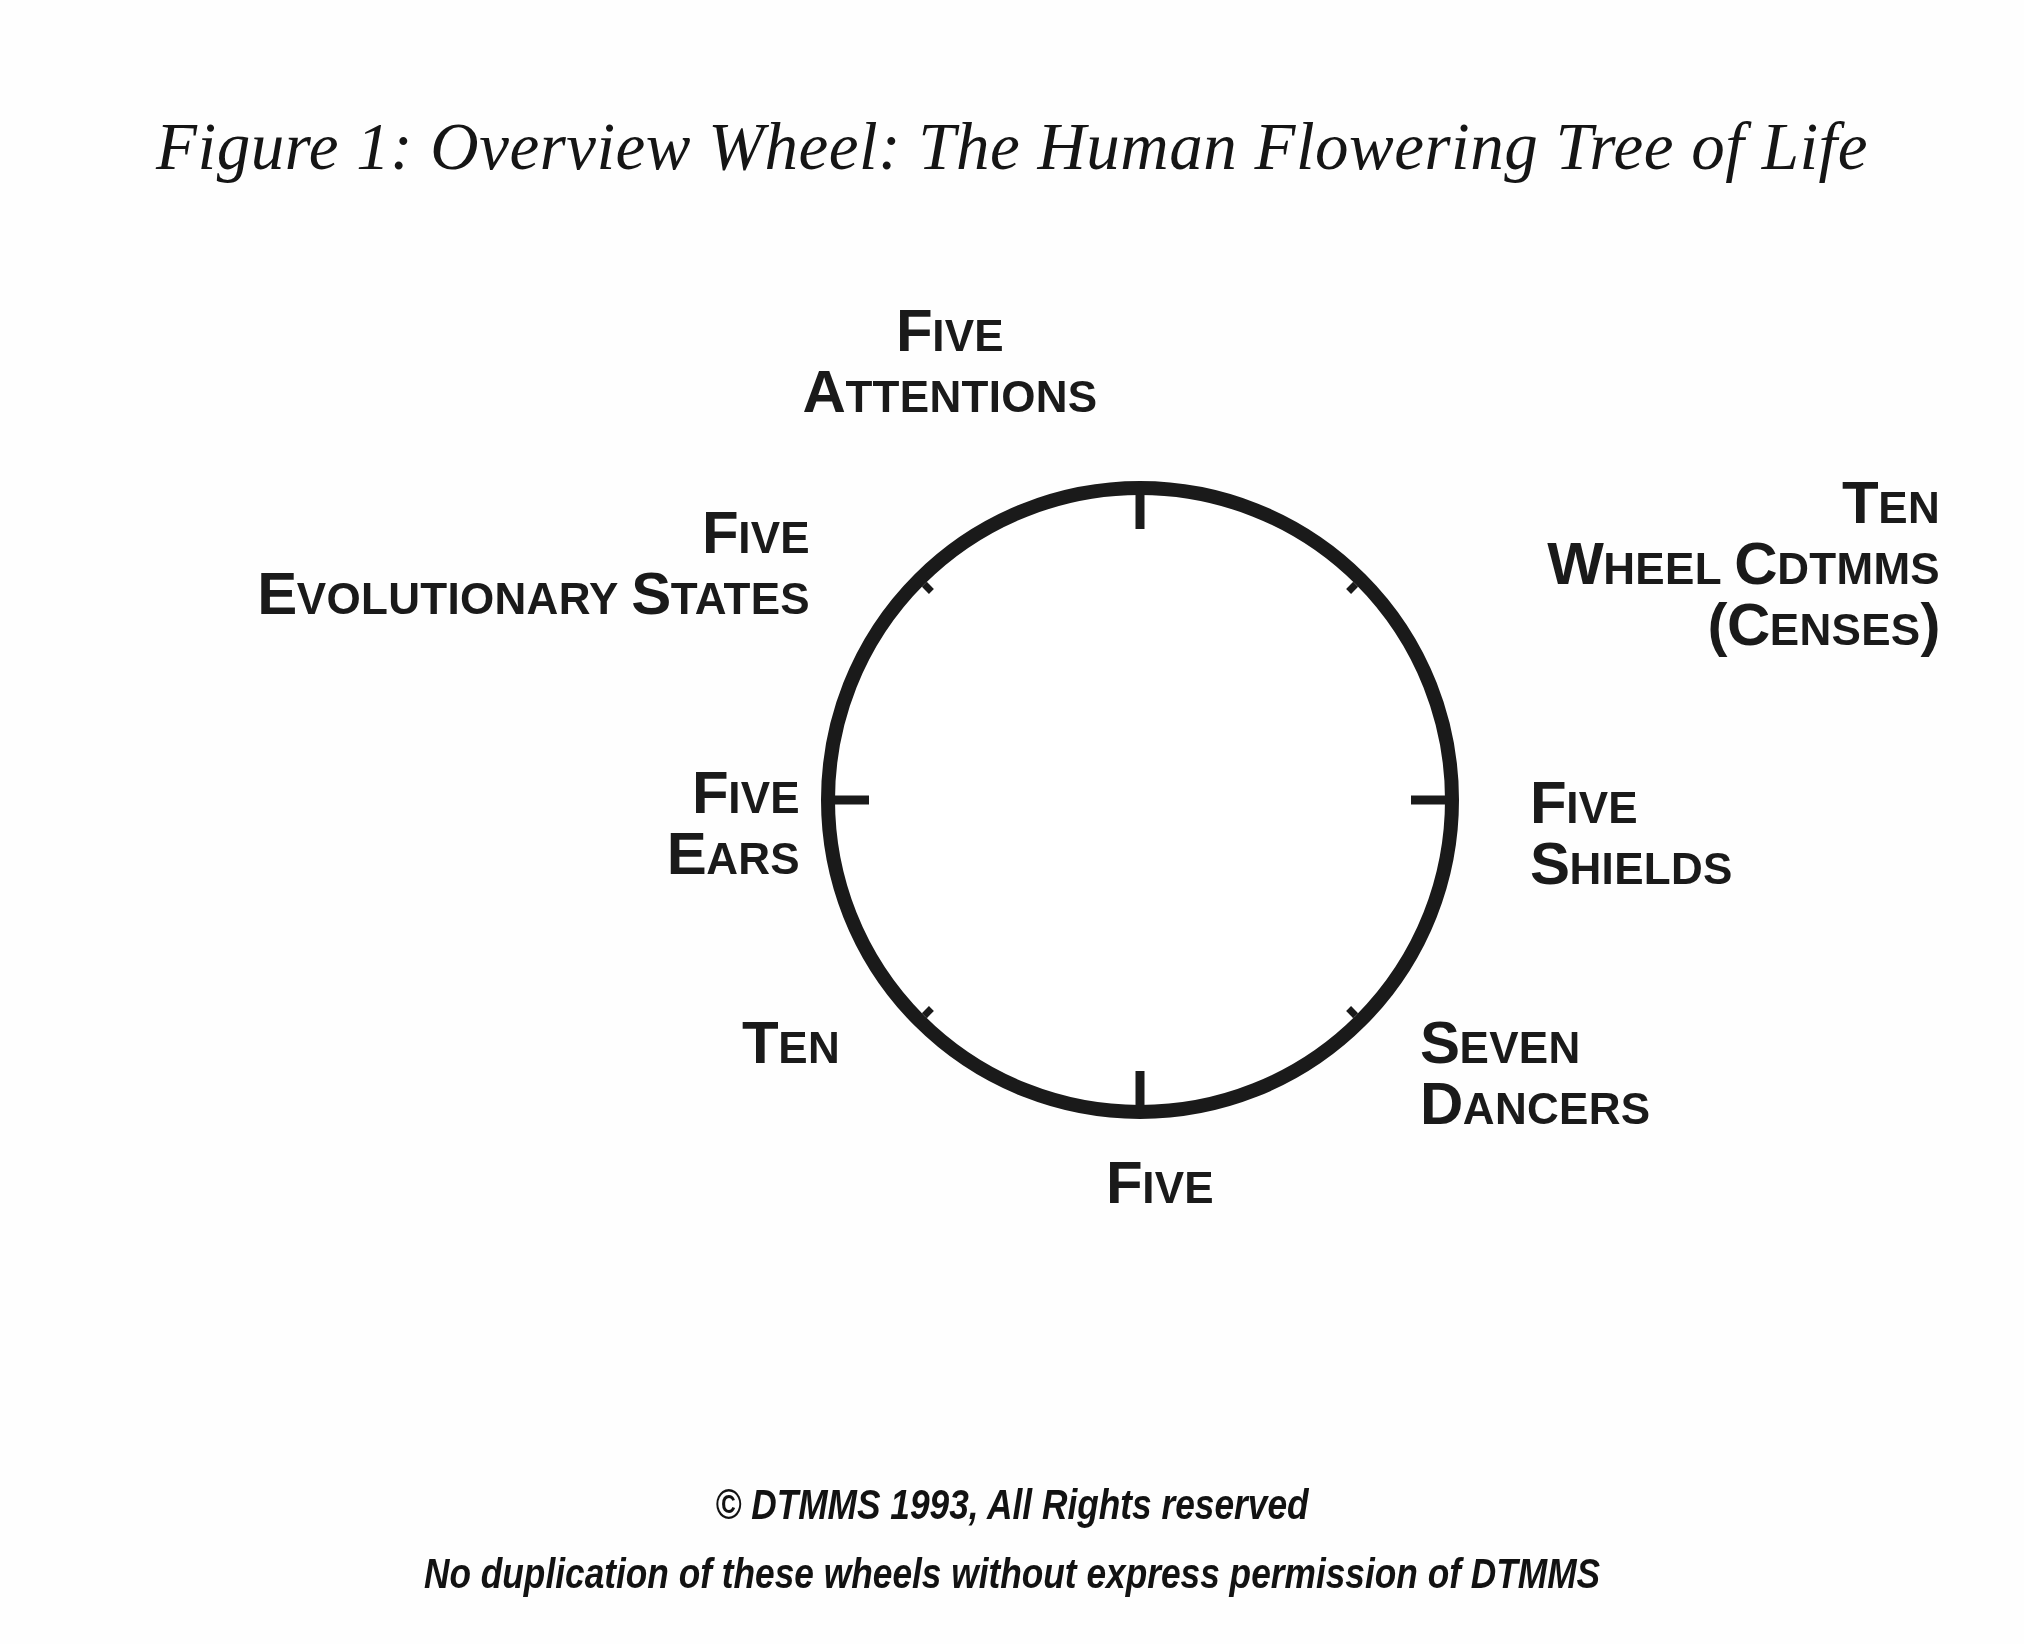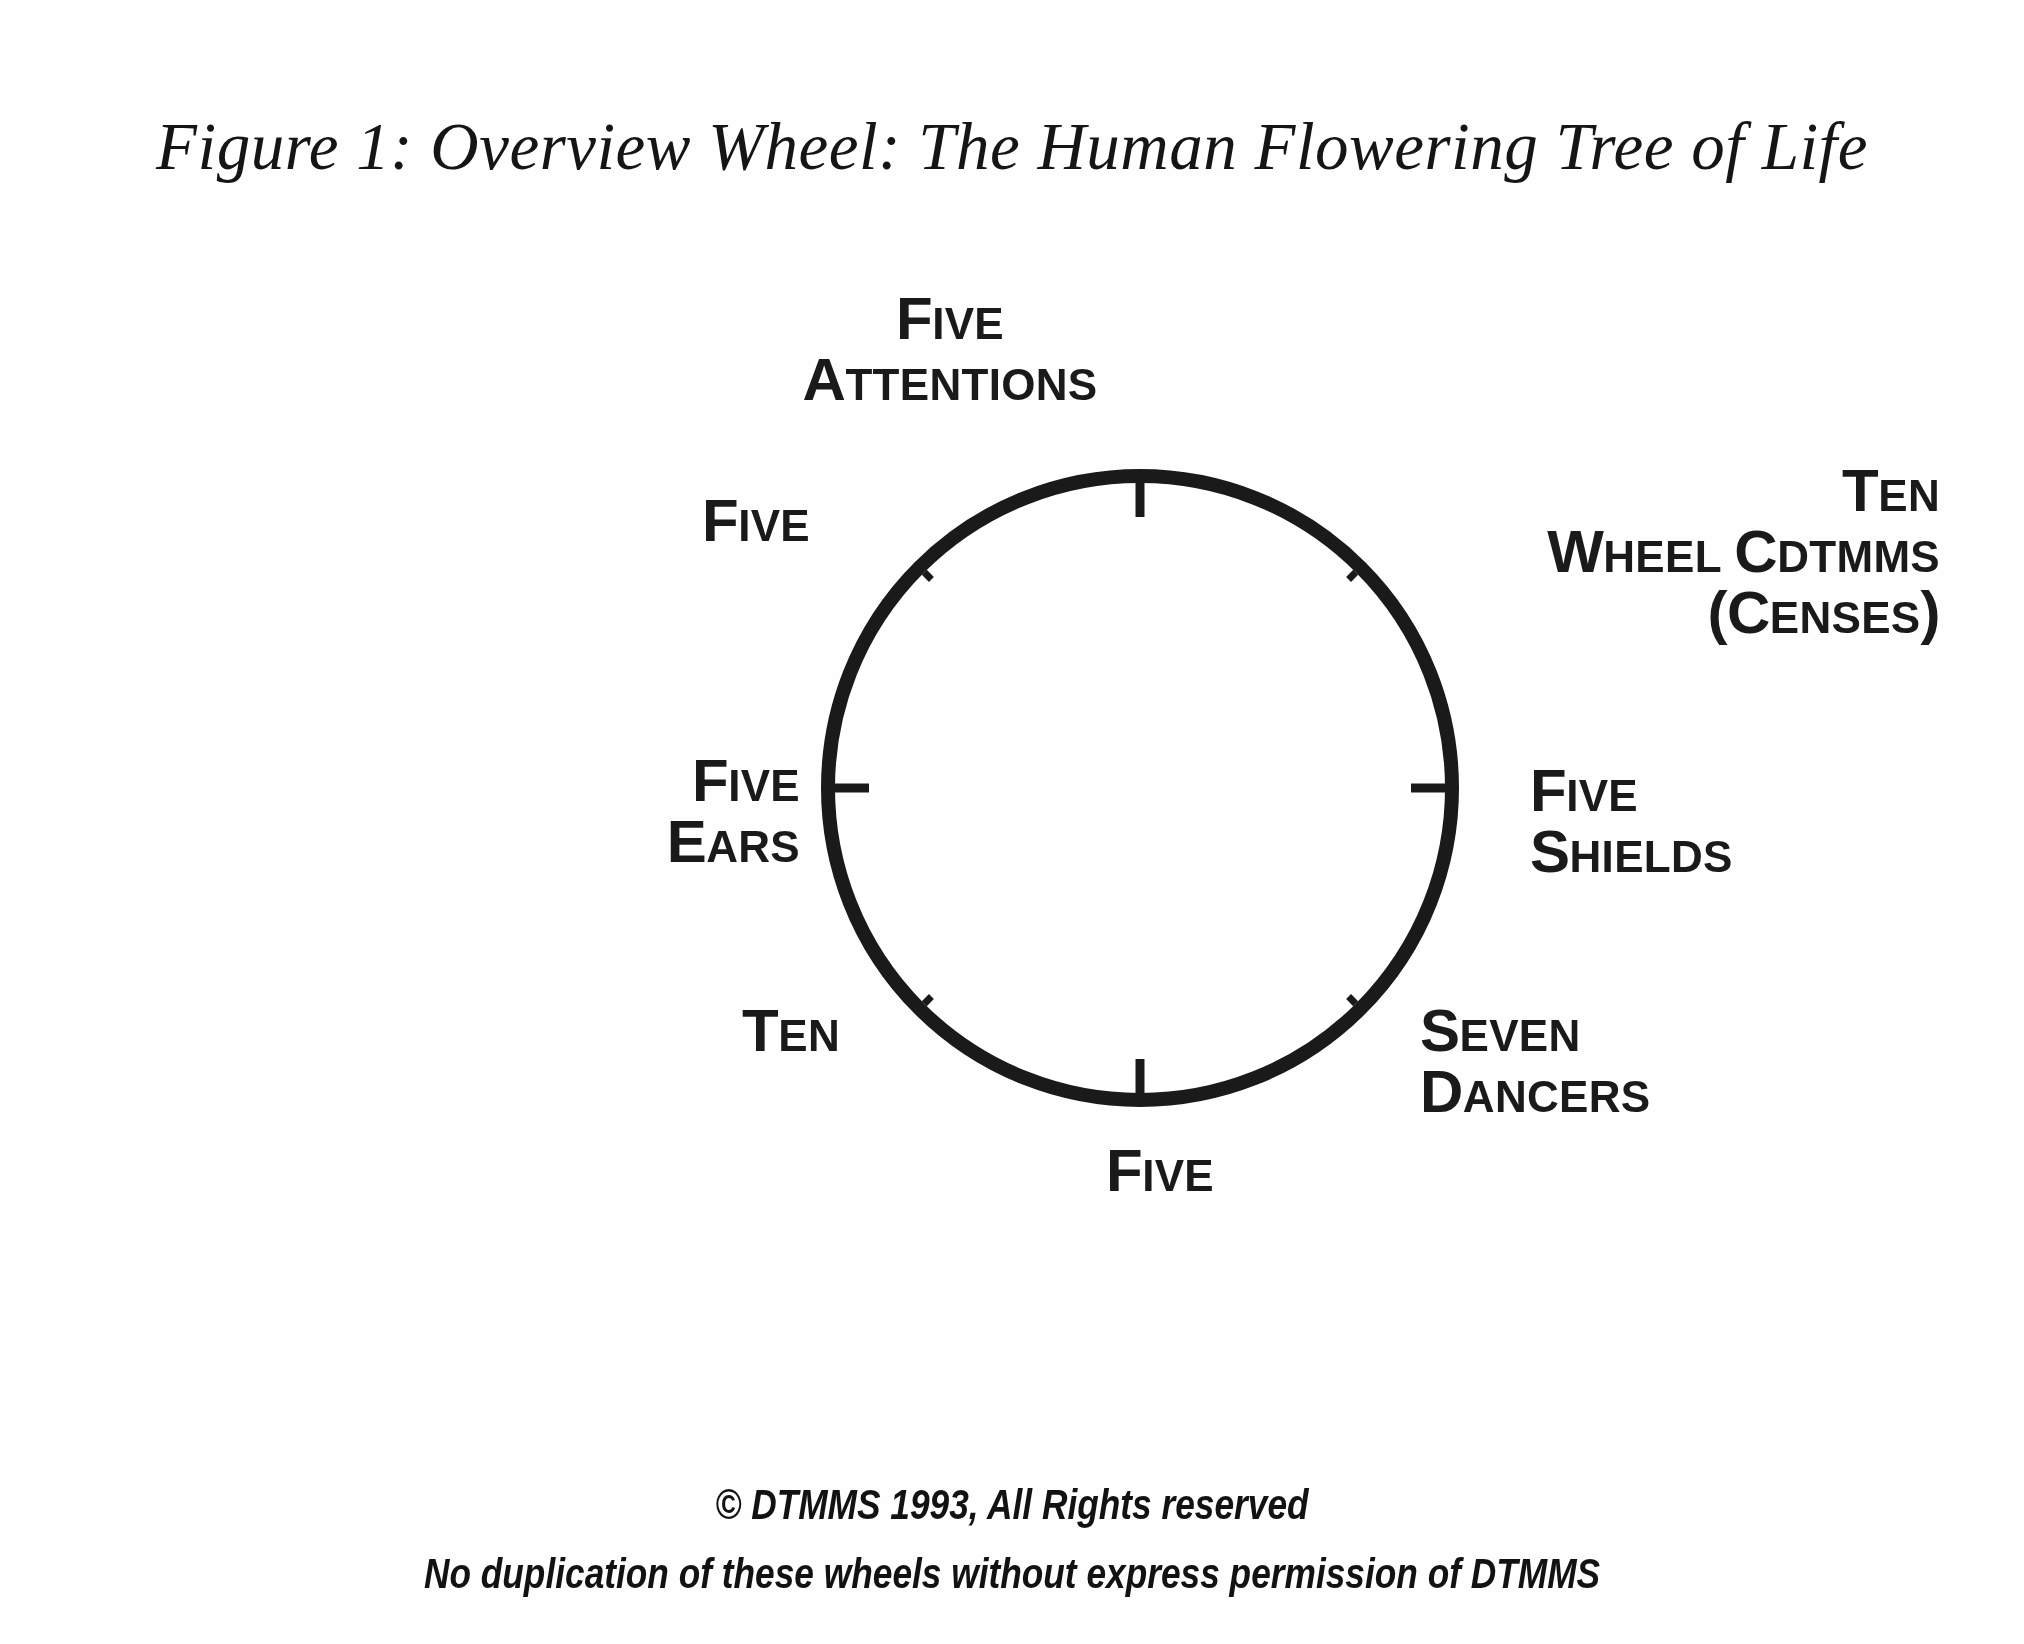--- a/index.html
+++ b/index.html
@@ -30,21 +30,21 @@
     font-size: 67px;
     letter-spacing: 0.5px;
     color: #151515;
     white-space: nowrap;
   }
 
   
   #wheel-area {
     position: absolute;
     left: 0;
-    top: 0;
+    top: 12px;
     width: 2024px;
     height: 1536px;
   }
   #wheel-svg {
     position: absolute;
     left: 0;
     top: 0;
   }
 
   
@@ -149,19 +149,20 @@
       <span class="lbl-line"><span class="cap">T</span><span class="sc">EN</span></span>
     </div>
 
     <div class="wheel-label align-right" id="label-five-ears">
       <span class="lbl-line"><span class="cap">F</span><span class="sc">IVE</span></span>
       <span class="lbl-line"><span class="cap">E</span><span class="sc">ARS</span></span>
     </div>
 
     <div class="wheel-label align-right" id="label-five-evol-states">
       <span class="lbl-line"><span class="cap">F</span><span class="sc">IVE</span></span>
+      <span class="lbl-line"><span class="cap">E</span><span class="sc">VOLUTIONARY&nbsp;</span><span class="cap">S</span><span class="sc">TATES</span></span>
     </div>
   </div>
 
   <div class="footer-line" id="copyright-line">© DTMMS 1993, All Rights reserved</div>
   <div class="footer-line" id="no-duplication-line">No duplication of these wheels without express permission of DTMMS</div>
 
 </div>
 
 </body></html>

